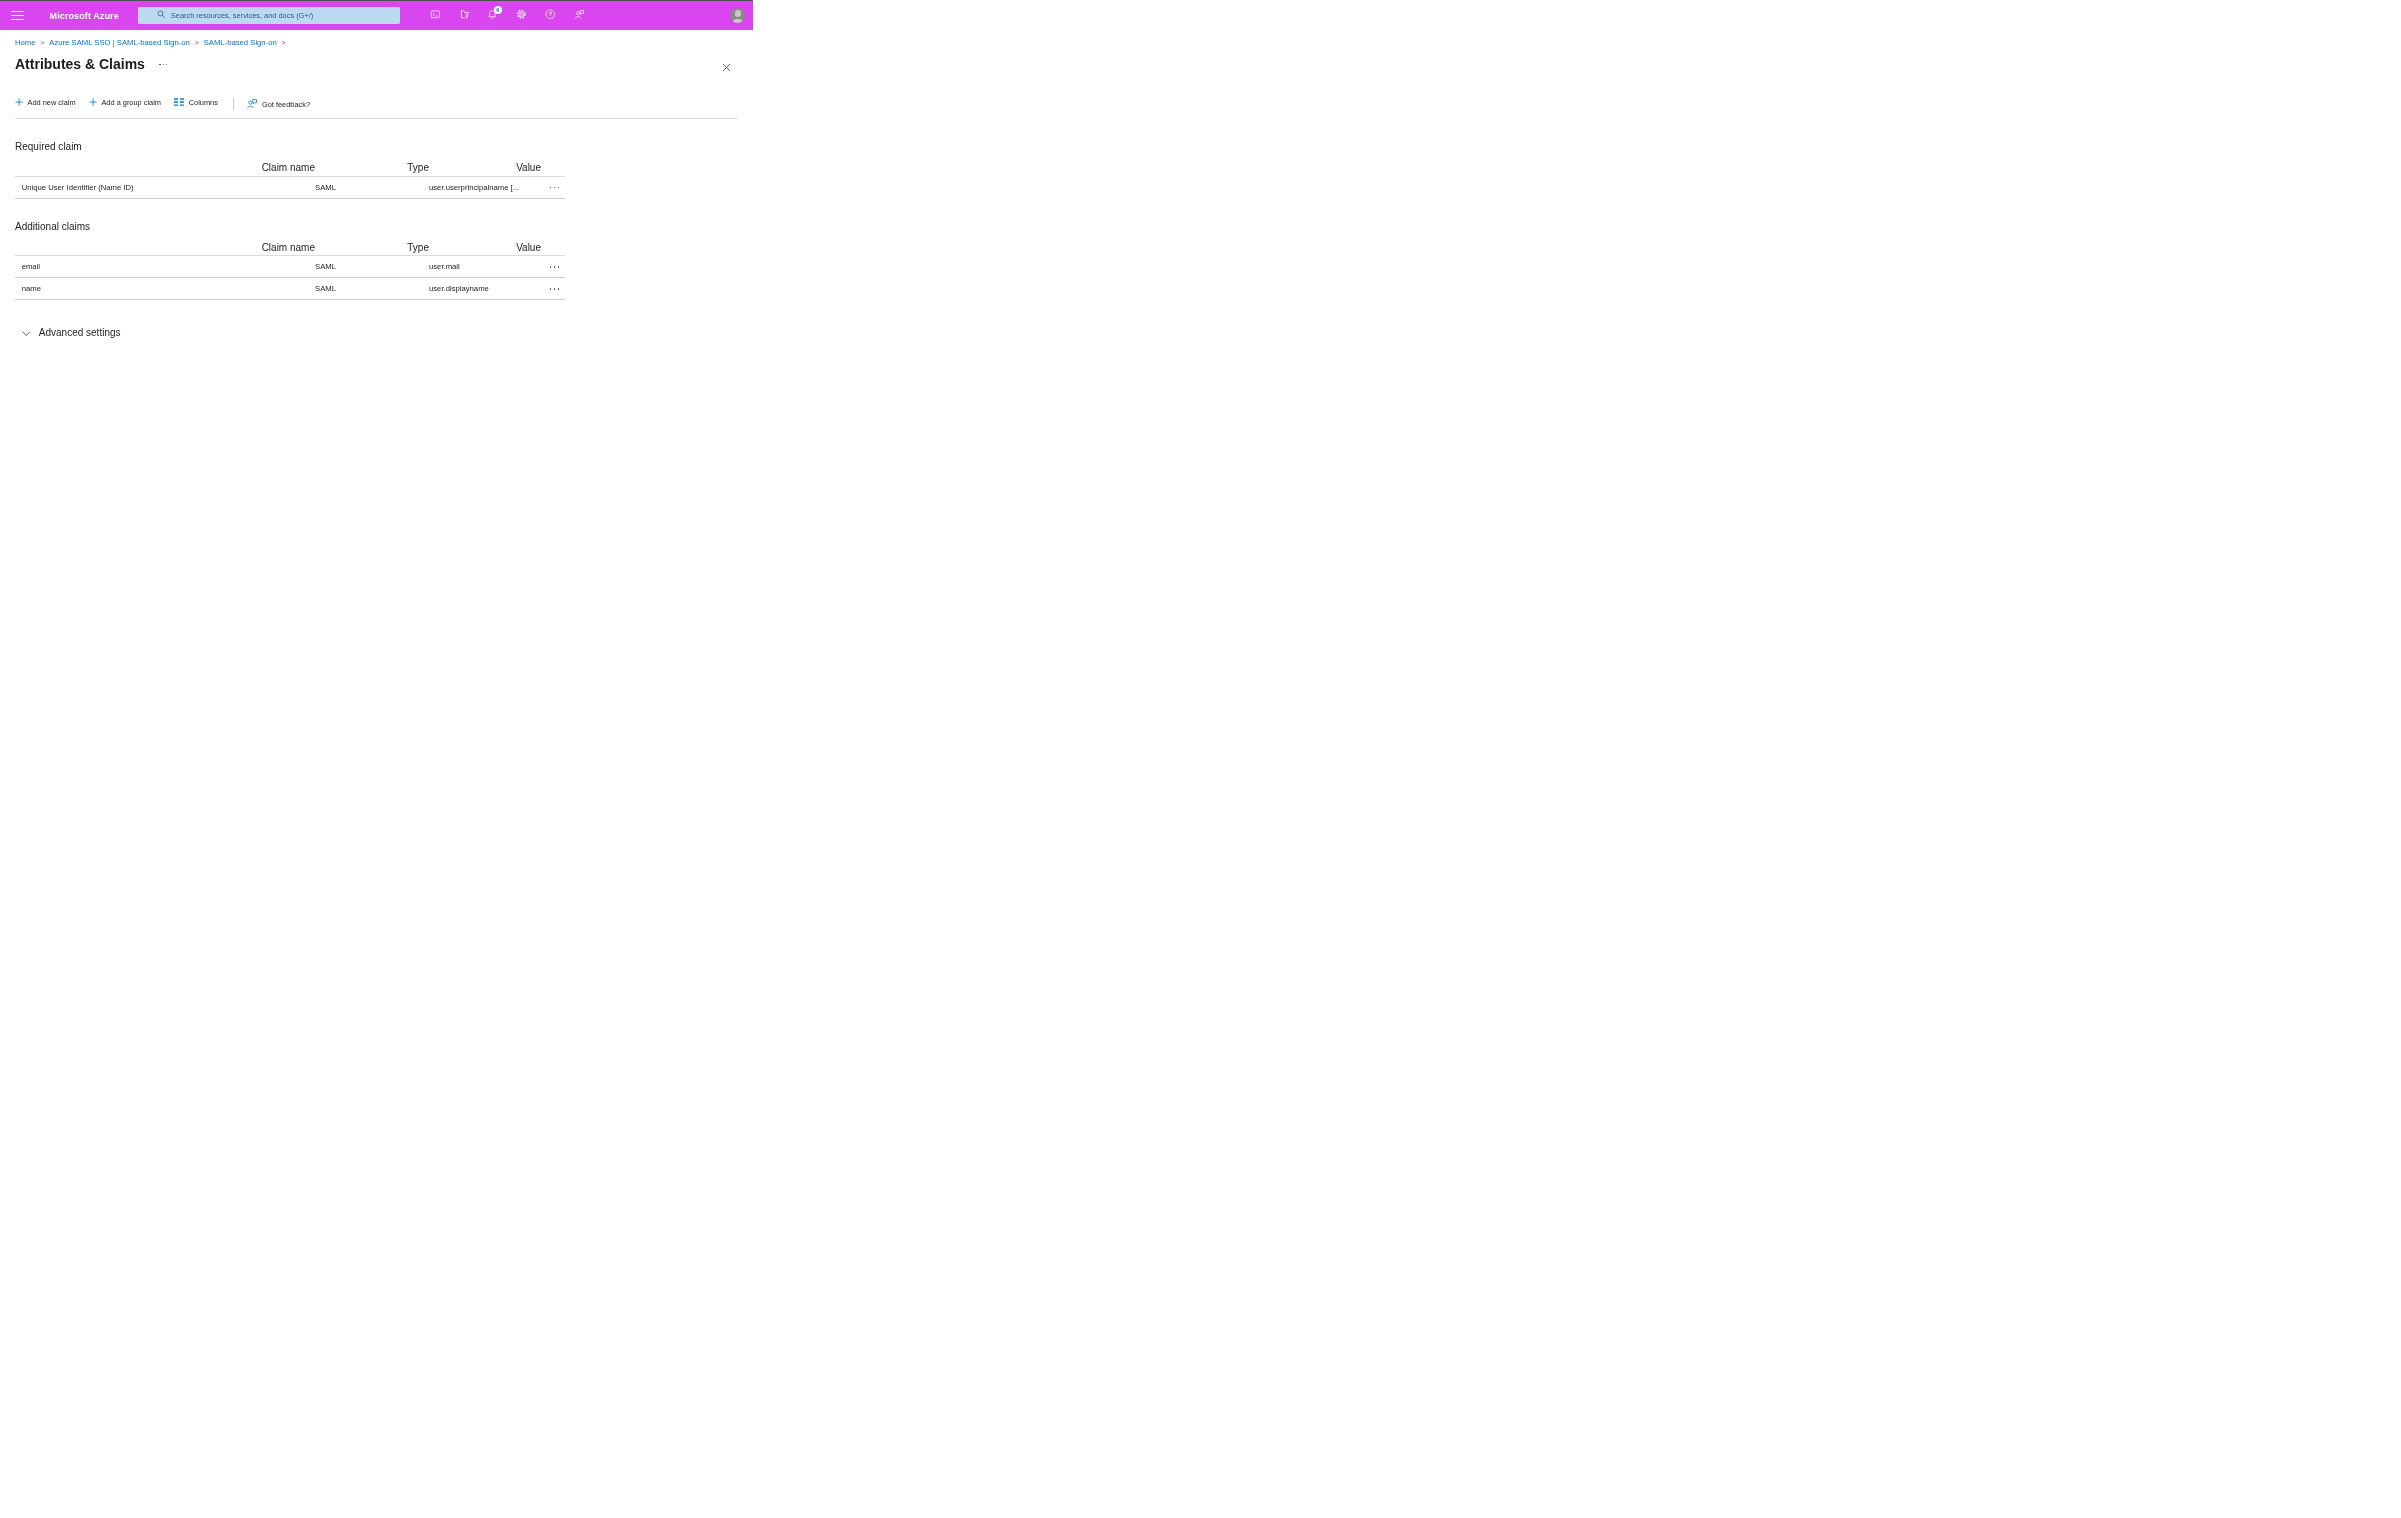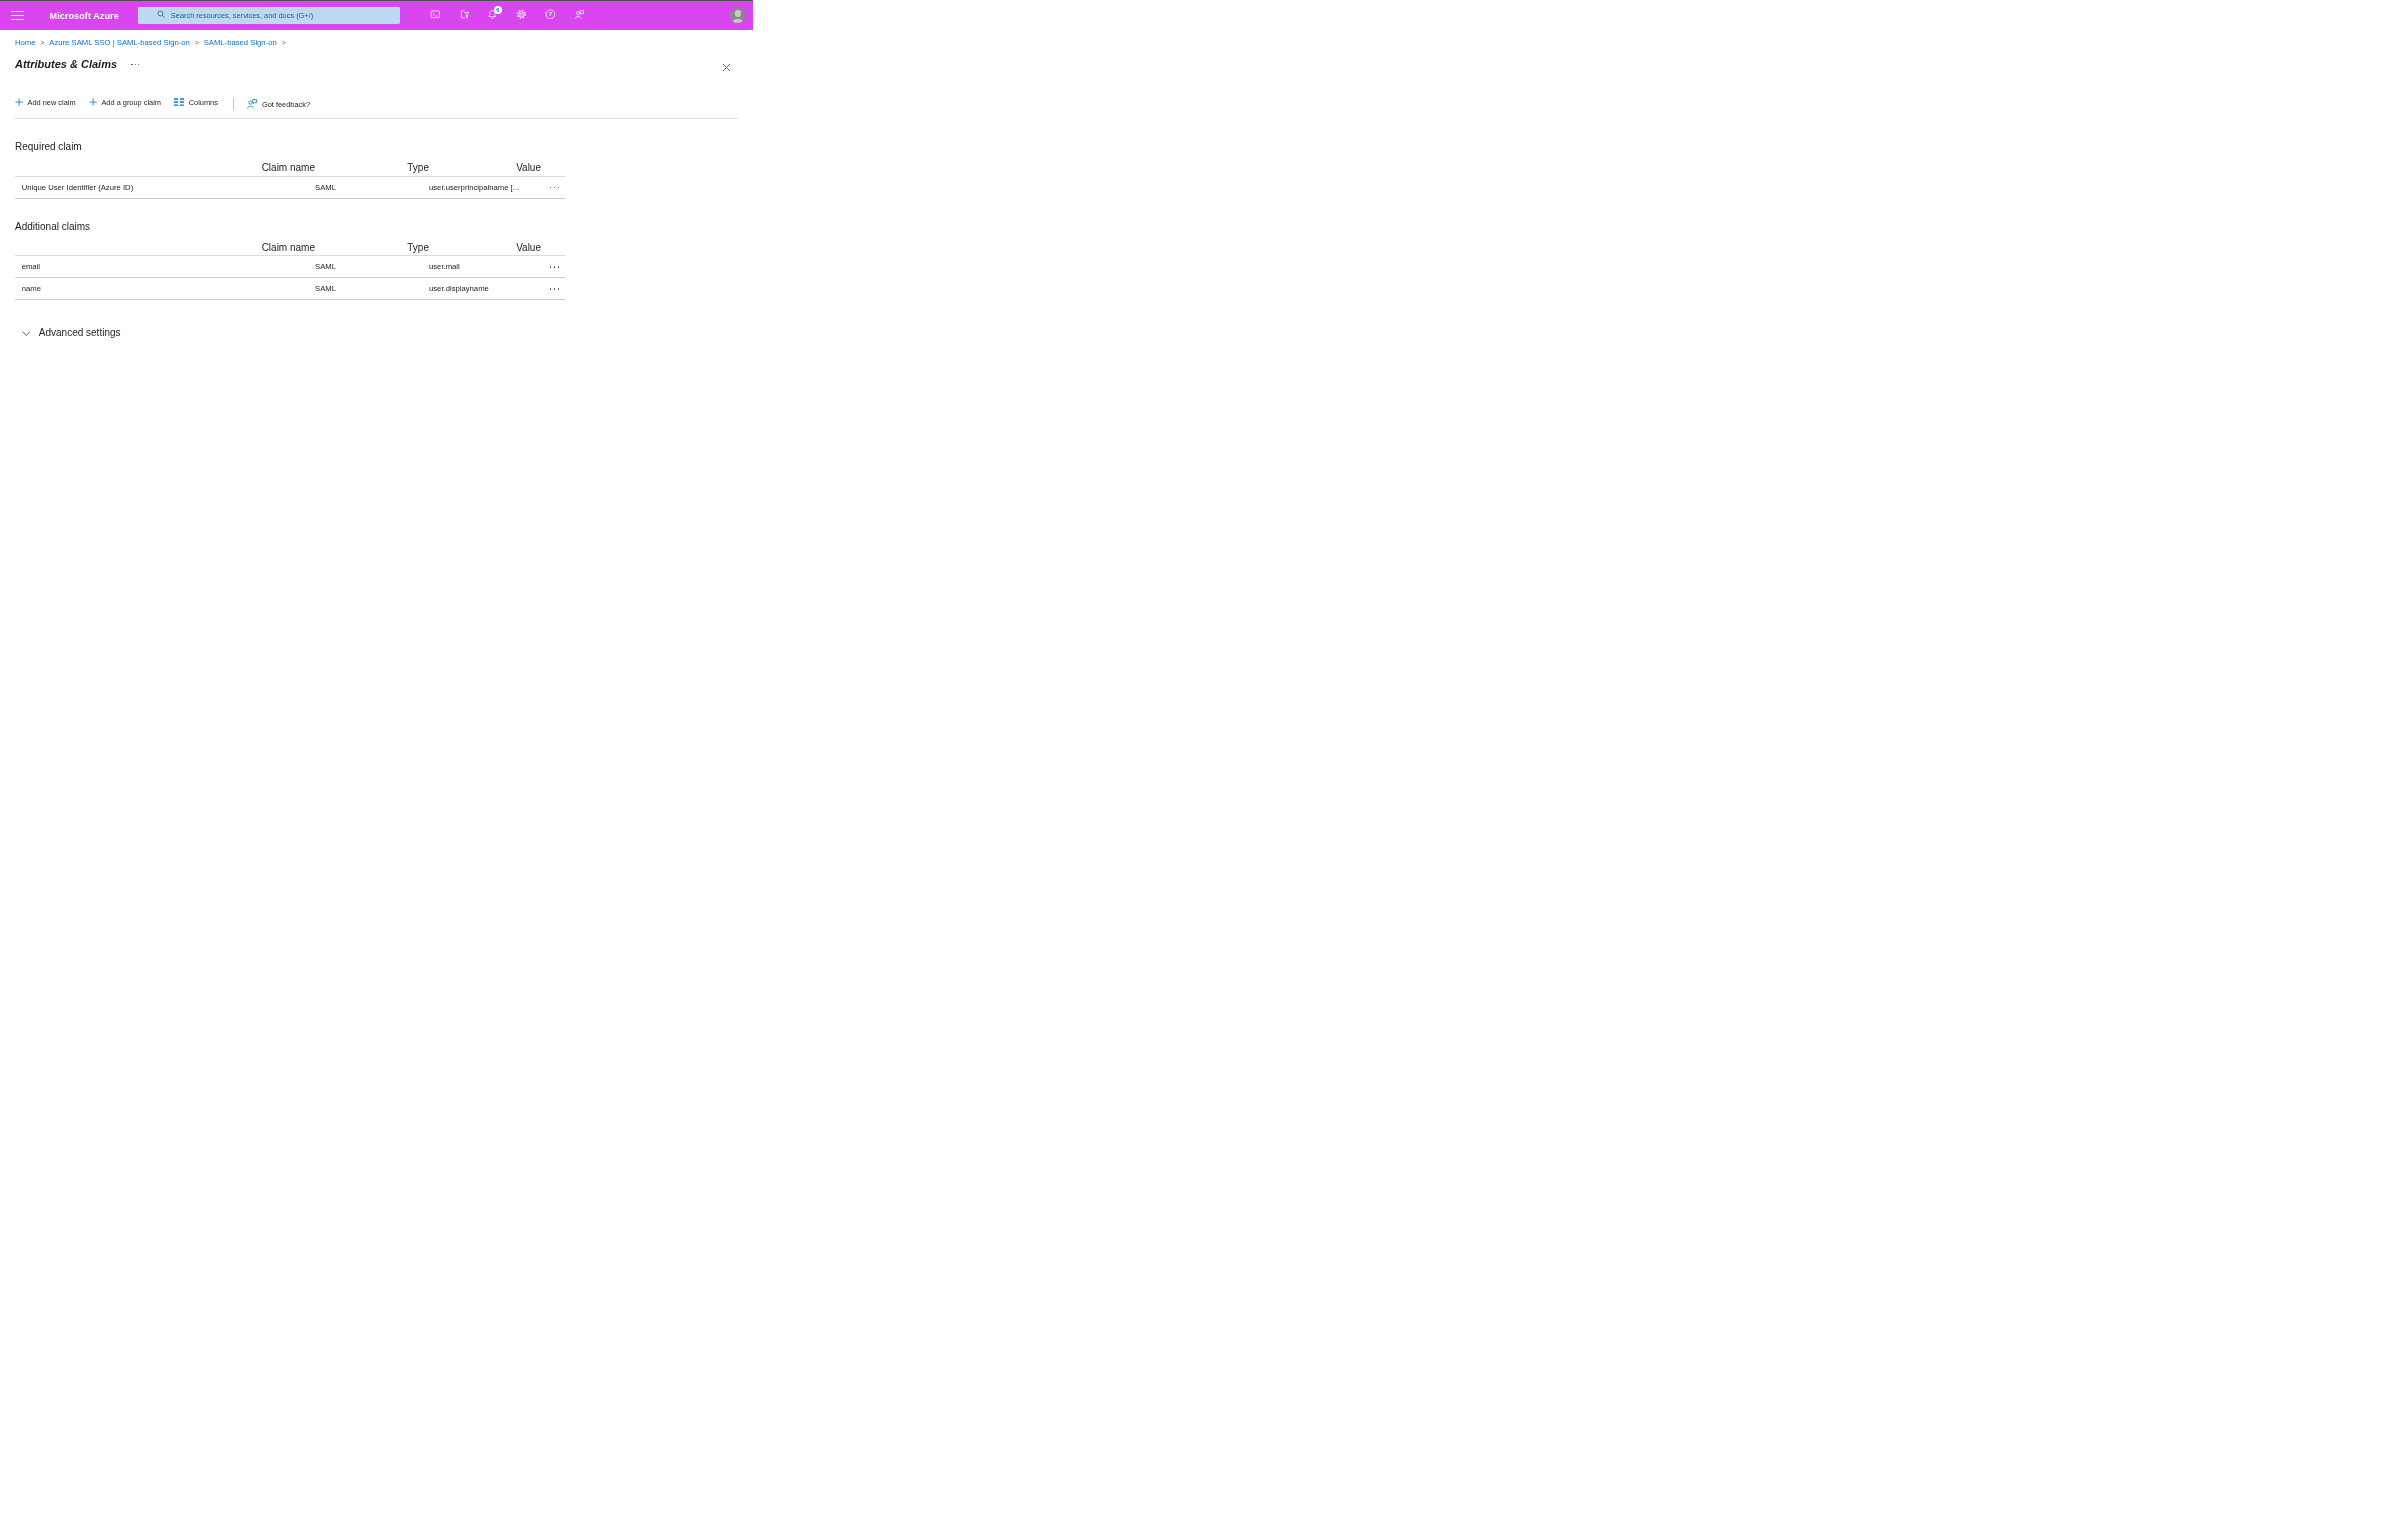--- a/index.html
+++ b/index.html
@@ -57,21 +57,21 @@
     width:11.5px; height:6.7px; border-radius:50% 50% 0 0; background:#c9c9c9;
   }
 
   
   .breadcrumb { margin:8.2px 0 0 15px; font-size:7.7px; display:flex; align-items:center; }
   .breadcrumb a { color:#0b70cd; text-decoration:none; }
   .breadcrumb .sep { color:#5f5f5f; margin:0 4.8px; font-size:7.2px; }
 
   
   .titlebar { margin:7.7px 0 0 15px; display:flex; align-items:center; }
-  .page-title { font-size:11px; font-weight:700; color:#1c1c1c; line-height:19px;font-style:italic; }
+  .page-title { font-size:14px; font-weight:700; color:#1c1c1c; line-height:19px; }
   .more-dots { margin-left:13.4px; display:flex; gap:1.9px; background:none; border:none; cursor:pointer; padding:2.9px 1px; }
   .more-dots i { width:1.4px; height:1.4px; border-radius:50%; background:#4f4f4f; display:block; }
   .close-btn {
     position:absolute; top:61px; right:20px; width:13.4px; height:13.4px;
     background:none; border:none; cursor:pointer; display:flex; align-items:center; justify-content:center;
   }
 
   
   .toolbar { margin:24px 0 0 15px; display:flex; align-items:flex-start; height:14.4px; }
   .tbtn {
@@ -281,21 +281,21 @@
 <h2 class="section-heading">Required claim</h2>
 
 <div class="claims-table">
   <div class="trow thead">
     <div class="cell name">Claim name</div>
     <div class="cell">Type</div>
     <div class="cell">Value</div>
     <div class="cell"></div>
   </div>
   <div class="trow tbody-row">
-    <div class="cell name">Unique User Identifier (Azure ID)</div>
+    <div class="cell name">Unique User Identifier (Name ID)</div>
     <div class="cell">SAML</div>
     <div class="cell">user.userprincipalname [...</div>
     <button class="row-dots">
         <i></i>
         <i></i>
         <i></i>
       </button>
   </div>
 </div>
 

